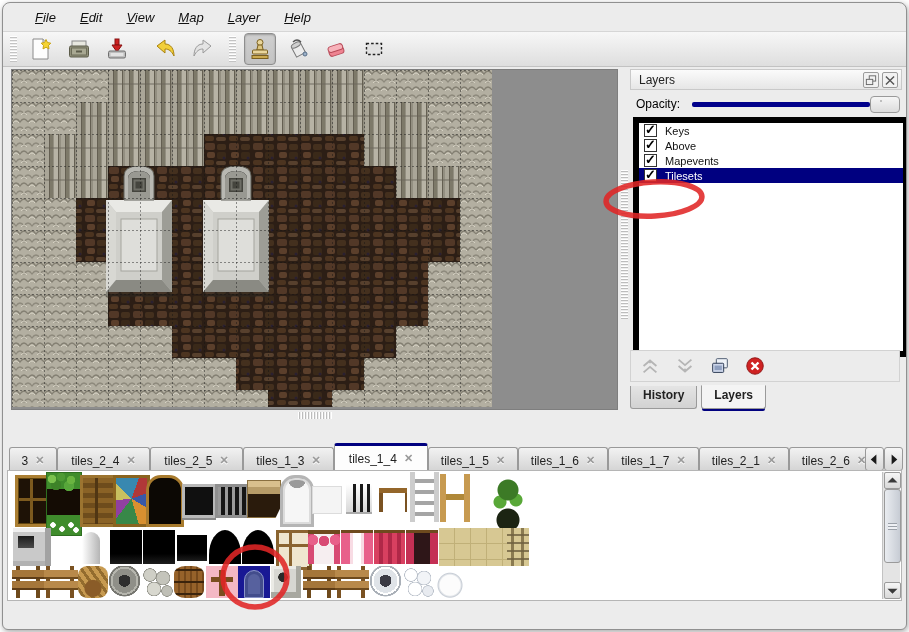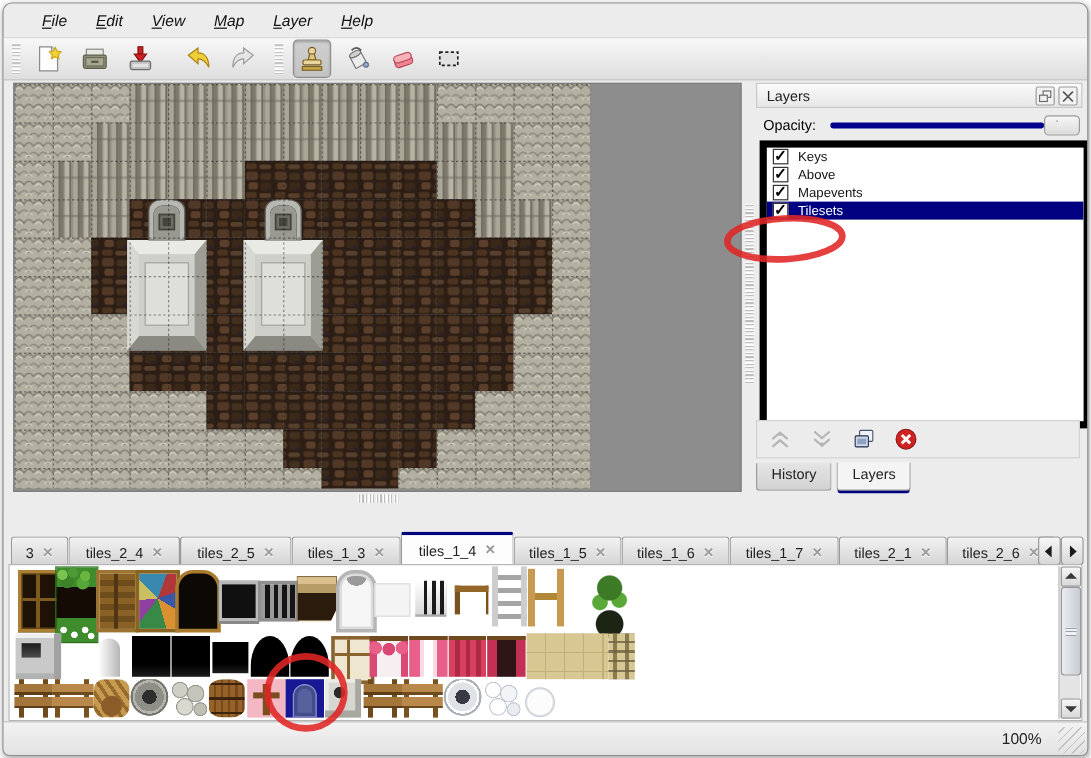--- a/index.html
+++ b/index.html
@@ -49,21 +49,21 @@
     background:radial-gradient(circle at 1px 1px,#bdbdbd 0.7px,transparent 1px) 9px 4px/3px 3px no-repeat content-box,linear-gradient(#f6f6f6,#dcdcdc);
     background-size:11px 8px,100% 100%;background-position:9px 3px,0 0;background-repeat:no-repeat;}
   .layer-list{position:absolute;left:3px;top:48px;width:264px;height:228px;background:#fff;border:6px solid #000000;overflow:hidden;}
   .layer-row{position:relative;height:15px;display:flex;align-items:center;font-size:11px;color:#111;}
   .layer-row.selected{background:#000080;color:#fff;}
   .cb{width:11px;height:11px;background:#fff;border:1px solid #333;margin:0 8px 0 5px;position:relative;flex:0 0 auto;}
   .cb.checked::after{content:"\2713";position:absolute;left:0px;top:-3px;font-size:13px;font-weight:bold;color:#000;}
   .layer-actions{position:absolute;left:0px;top:281px;width:270px;height:32px;border:1px solid #d2d2d2;
     background:#ececec;display:flex;align-items:center;gap:13px;padding-left:8px;box-sizing:border-box;}
   .act-btn{width:22px;height:22px;display:flex;align-items:center;justify-content:center;}
-  .dock-tabs{position:absolute;left:0;top:317px;height:24px;display:flex;}
+  .dock-tabs{position:absolute;left:0;top:317px;height:24px;display:flex;font-weight:bold;}
   .dtab{height:20px;padding:2px 12px 0 12px;font-size:12px;border:1px solid #9a9a9a;border-top:none;
     border-radius:0 0 3px 3px;background:linear-gradient(#e4e4e4,#d2d2d2);color:#222;margin-right:4px;}
   .dtab.active{background:#f4f4f4;border-top:1px solid #f4f4f4;margin-top:-1px;box-shadow:0 3px 0 -1px #00007f;}
   
   .tilesets-panel{position:absolute;left:4px;top:420px;width:897px;height:178px;}
   .ts-header{position:absolute;left:0;top:0;width:100%;height:20px;border:1px solid #c9c9c9;box-sizing:border-box;
     background:linear-gradient(#fbfbfb,#e8e8e8);}
   .ts-tabbar{position:absolute;left:0;top:20px;width:100%;height:27px;}
   .ttab{position:absolute;top:4px;height:19px;border:1px solid #999;border-bottom:none;border-radius:3px 3px 0 0;
     background:linear-gradient(#f2f2f2,#d5d5d5);font-size:12px;color:#222;display:flex;align-items:center;justify-content:center;gap:7px;padding-top:3px;}
@@ -692,23 +692,19 @@
             </div>
           <div class="vs-btn" style="bottom:0;top:auto">
               <svg class="icon-sm">
                 <use href="#i-down-arrow-icon"></use>
               </svg>
             </div>
         </div>
       </div>
     </div>
 
-    <div class="statusbar">
-      <span class="zoom-label">100%</span>
-      <div class="resize-grip"></div>
-    </div>
   </div>
 
   <svg class="annot" width="909" height="632">
       <ellipse cx="654" cy="199" rx="48" ry="17" fill="none" stroke="#e02525" stroke-width="5.5" opacity="0.88" transform="rotate(-3 654 199)"></ellipse>
       <ellipse cx="255" cy="577" rx="32" ry="30" fill="none" stroke="#e02525" stroke-width="5.5" opacity="0.88" transform="rotate(0 255 577)"></ellipse>
     </svg>
 </div>
 
 </body></html>

